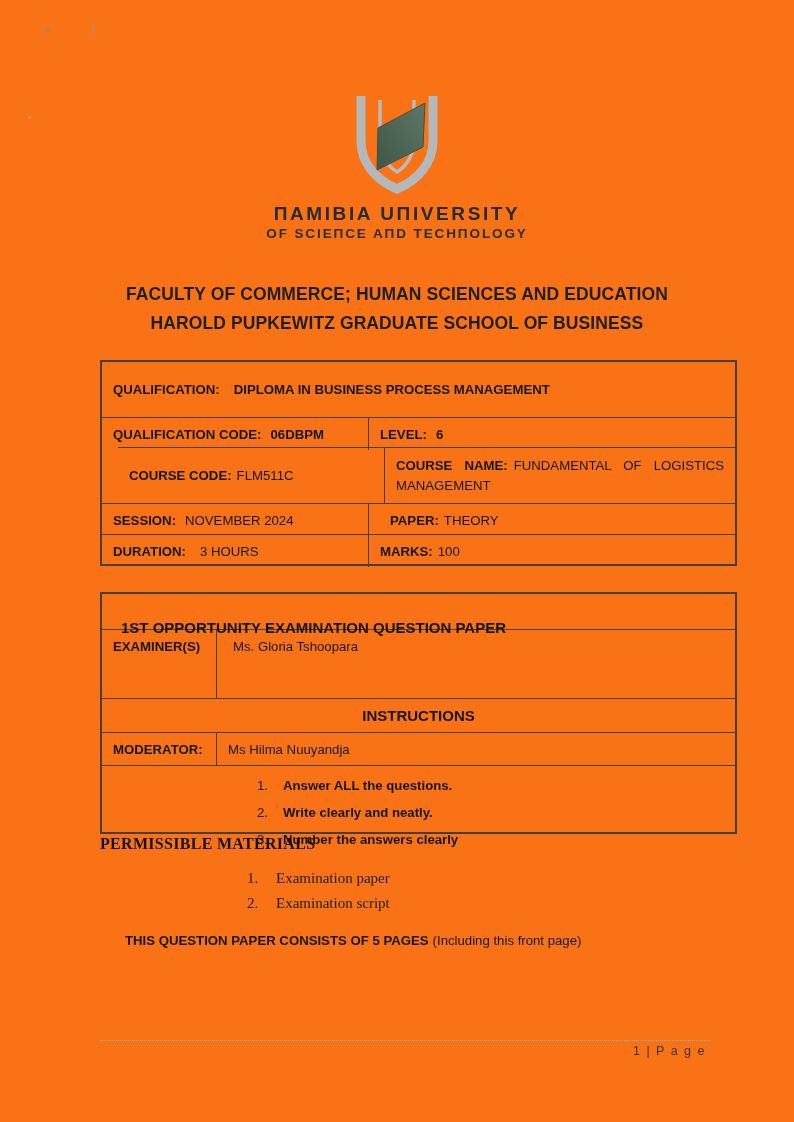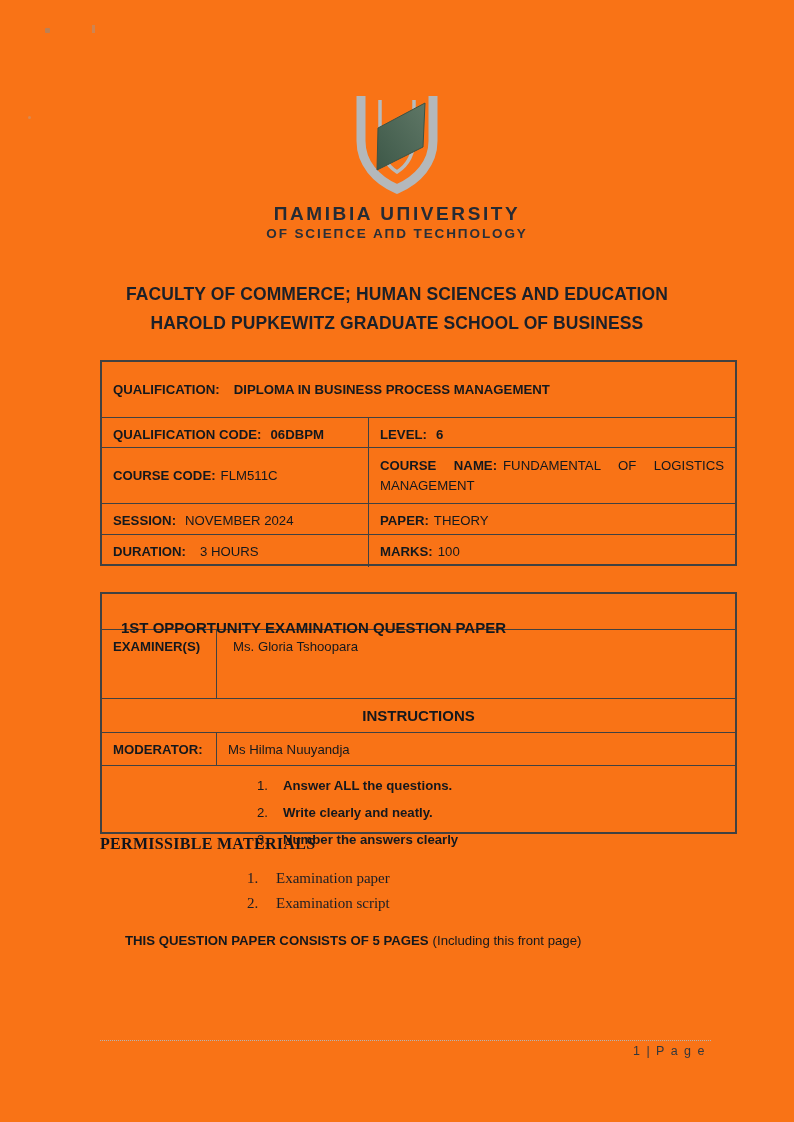--- a/index.html
+++ b/index.html
@@ -47,22 +47,22 @@
   .val { font-weight:400; }
   .val.b { font-weight:700; }
   .gap-lg { margin-left:14px; }
   .gap-md { margin-left:9px; }
   .gap-sm { margin-left:5px; }
 
   
   .t1 { top:360px; }
   .t1 .r1 { height:55px; }
   .t1 .r2 { height:30px; }
-  .t1 .r3 { height:56px; }
-  .t1 .r4 { height:31px; }
+  .t1 .r3 { height:56px;margin-left:16px; }
+  .t1 .r4 { height:31px;gap:10px; }
   .t1 .r5 { height:30px; }
   .t1 .cl { width:267px; border-right:1.5px solid #414141; }
   .t1 .cr { flex:1; }
   .coursename { display:block; width:100%; text-align:justify; line-height:20px; padding:7px 0; font-size:13.2px; }
   .coursename .lbl { margin-right:6px; }
 
   
   .t2 { top:592px; }
   .t2 .rh { height:35px; }
   .t2 .rex { height:69px; }

